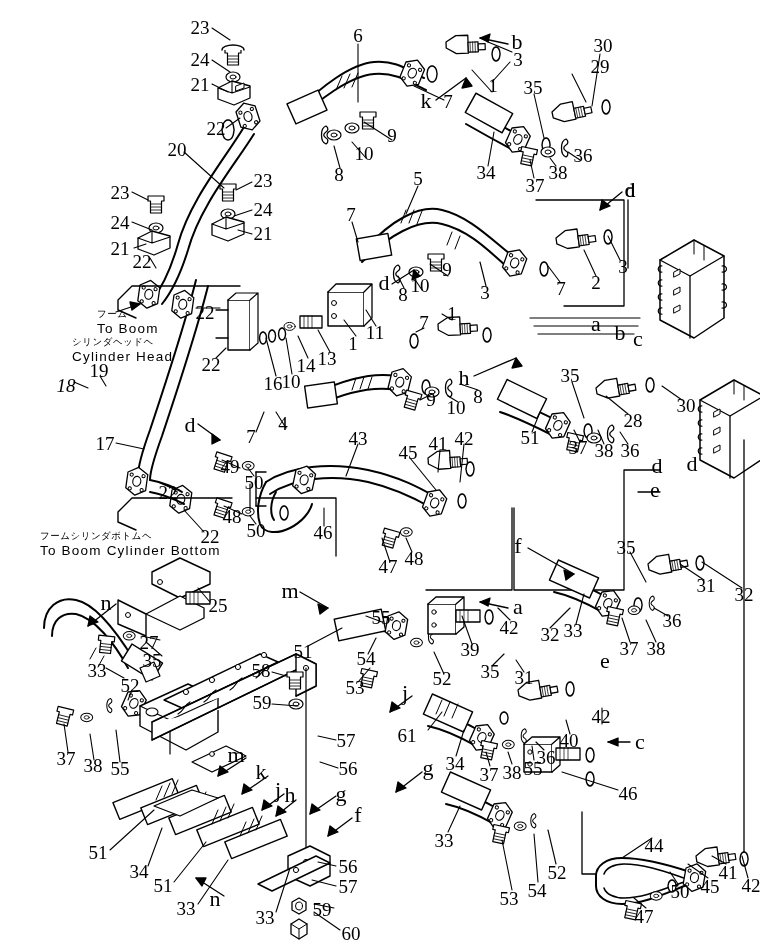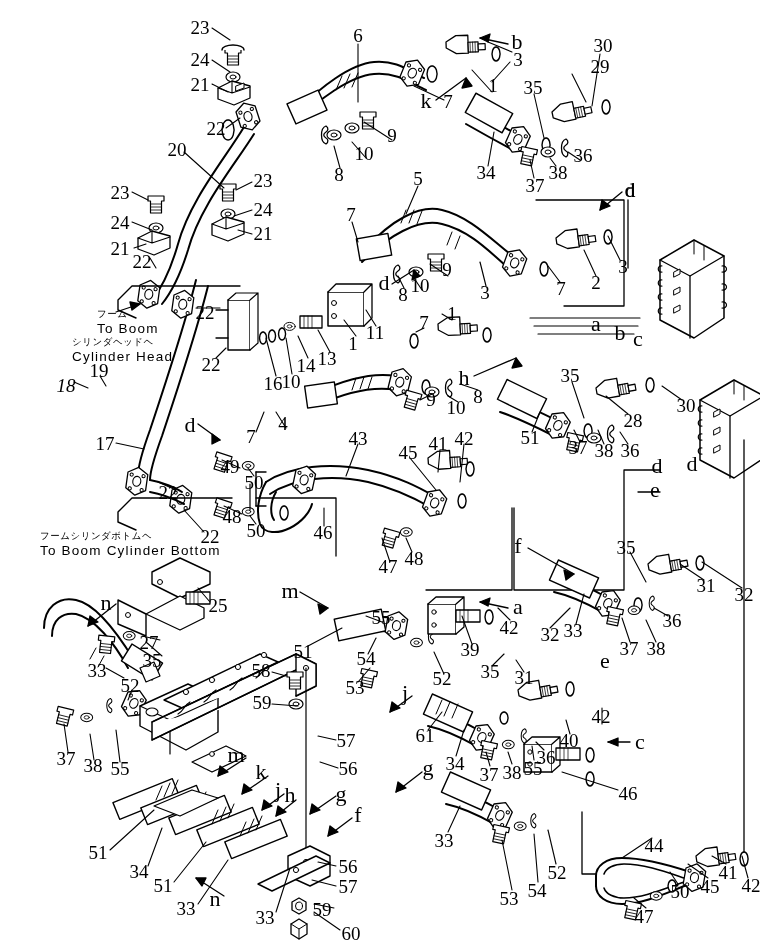--- a/index.html
+++ b/index.html
@@ -650,21 +650,21 @@
       <div class="cal" style="left: 348px; top: 768px;">56</div>
       <div class="cal" style="left: 98px; top: 852px;">51</div>
       <div class="cal" style="left: 139px; top: 871px;">34</div>
       <div class="cal" style="left: 163px; top: 885px;">51</div>
       <div class="cal" style="left: 186px; top: 908px;">33</div>
       <div class="cal" style="left: 265px; top: 917px;">33</div>
       <div class="cal" style="left: 348px; top: 866px;">56</div>
       <div class="cal" style="left: 348px; top: 886px;">57</div>
       <div class="cal" style="left: 322px; top: 909px;">59</div>
       <div class="cal" style="left: 351px; top: 933px;">60</div>
-      <div class="cal" style="left: 425px; top: 735px;">61</div>
+      <div class="cal" style="left: 407px; top: 735px;">61</div>
       <div class="cal" style="left: 455px; top: 763px;">34</div>
       <div class="cal" style="left: 489px; top: 774px;">37</div>
       <div class="cal" style="left: 512px; top: 772px;">38</div>
       <div class="cal" style="left: 533px; top: 768px;">55</div>
       <div class="cal" style="left: 546px; top: 757px;">36</div>
       <div class="cal" style="left: 569px; top: 740px;">40</div>
       <div class="cal" style="left: 601px; top: 716px;">42</div>
       <div class="cal" style="left: 628px; top: 793px;">46</div>
       <div class="cal" style="left: 444px; top: 840px;">33</div>
       <div class="cal" style="left: 509px; top: 898px;">53</div>

